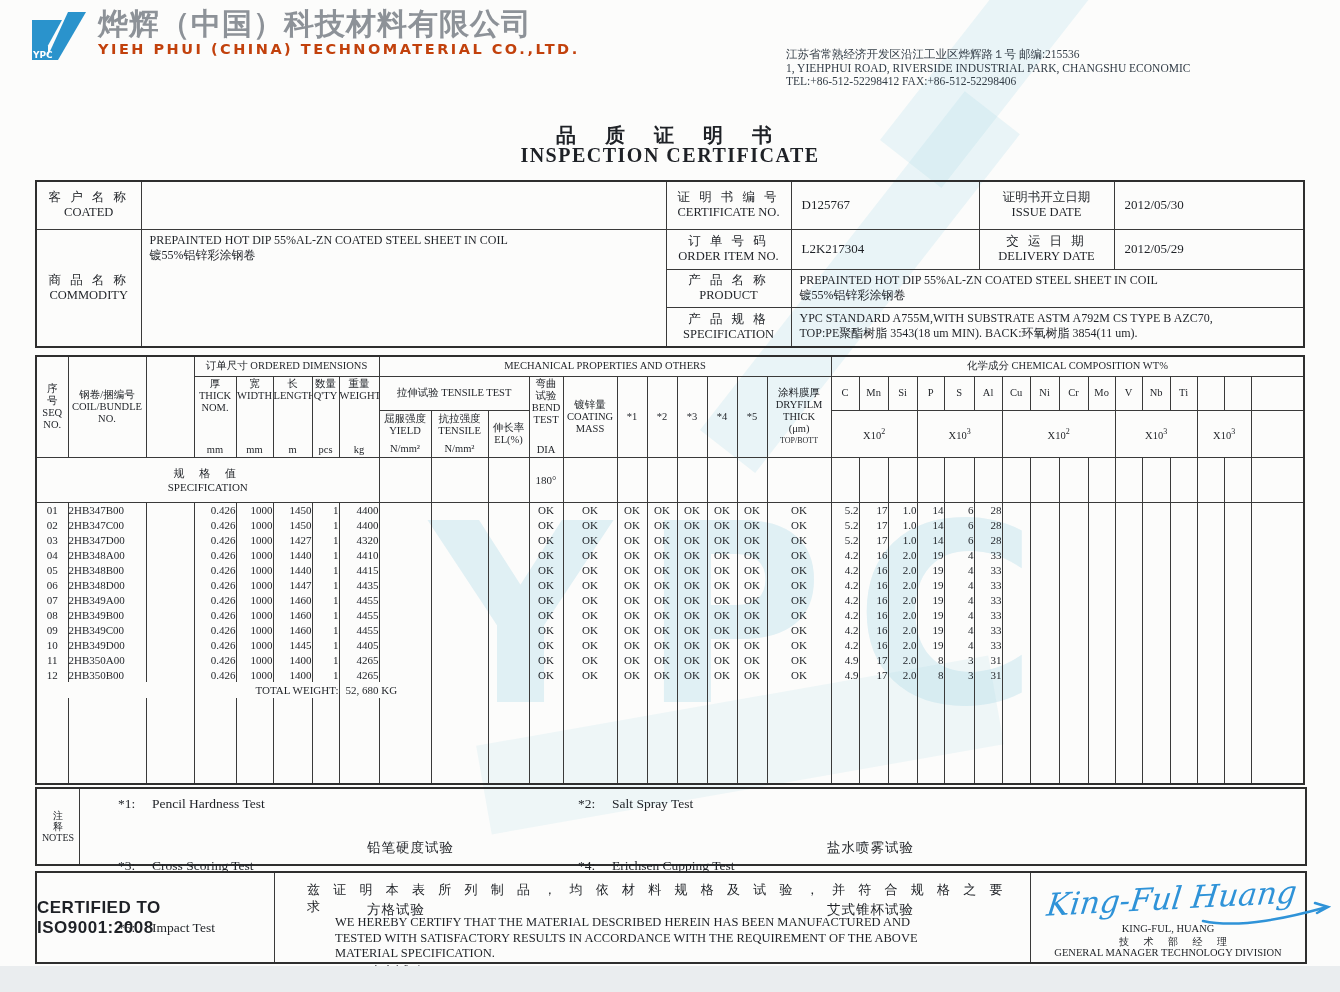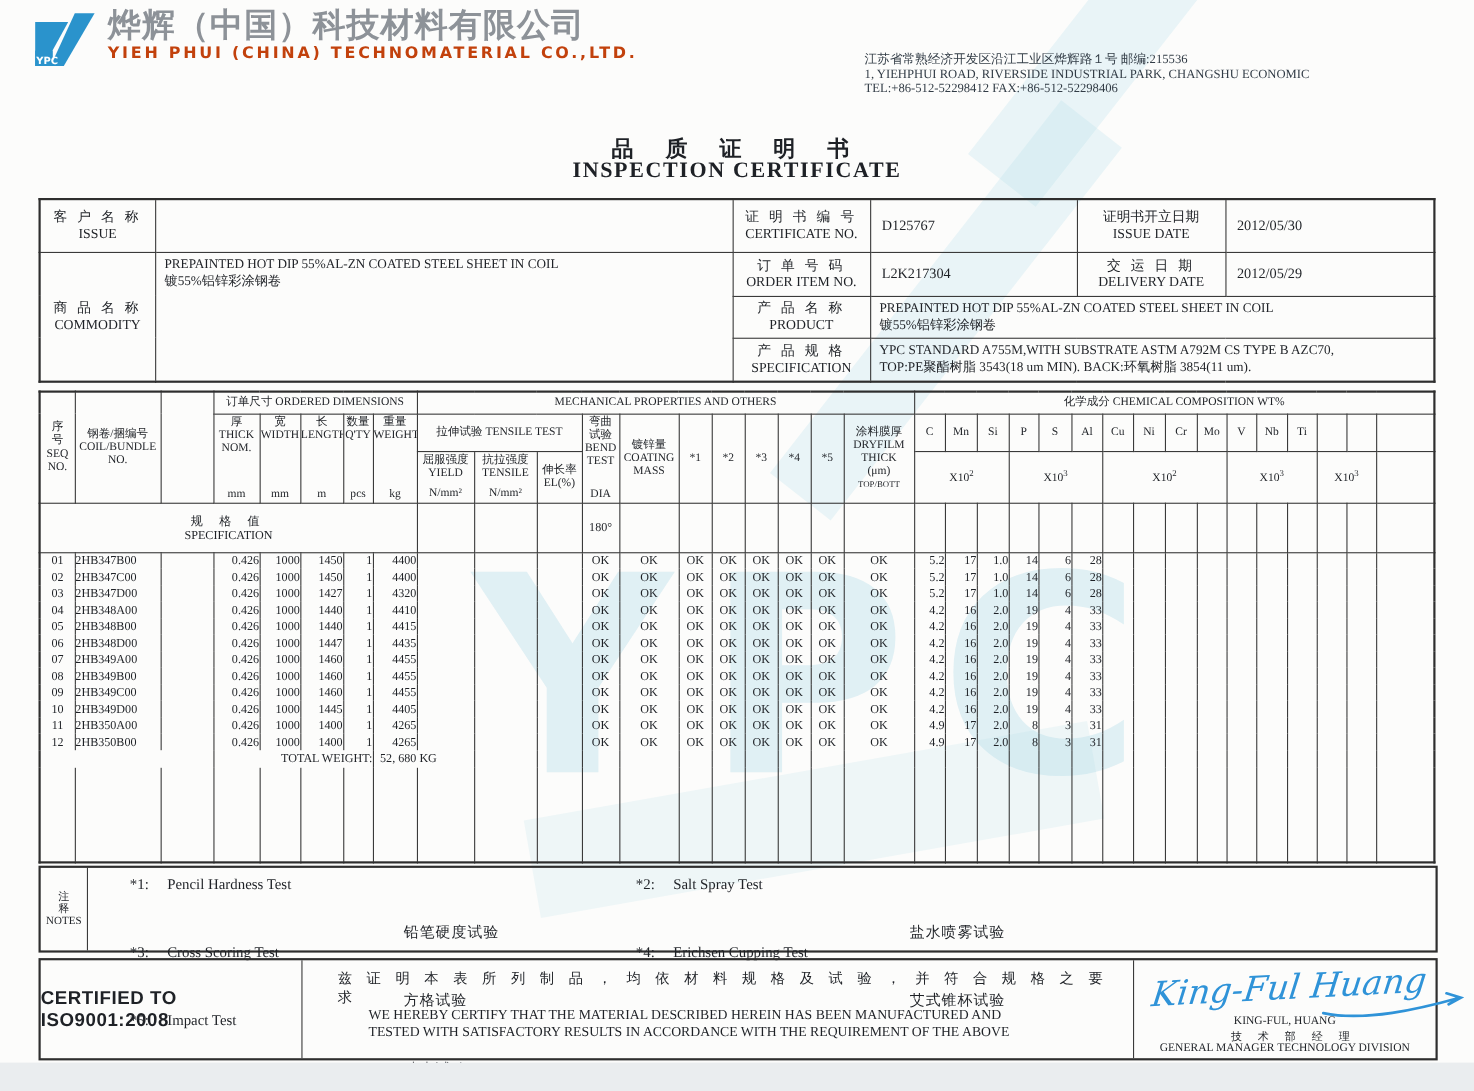--- a/index.html
+++ b/index.html
@@ -114,21 +114,21 @@
       <col style="width:525px">
       <col style="width:125px">
       <col style="width:188px">
       <col style="width:135px">
       <col style="width:190px">
     </colgroup>
   <tbody>
       <tr style="height:48px">
     <td class="lbl">
       <div class="zh">客 户 名 称</div>
-          <div>ISSUE</div>
+          <div>COATED</div>
     </td>
     <td class="val"></td>
     <td class="lbl">
       <div class="zh">证 明 书 编 号</div>
           <div>CERTIFICATE NO.</div>
     </td>
     <td class="val">D125767</td>
     <td class="lbl">
       <div>证明书开立日期</div>
           <div>ISSUE DATE</div>
@@ -946,20 +946,21 @@
       </div>
   </div>
 </div>
 
 <div class="abs certify">
   <div class="cert-iso">CERTIFIED TO ISO9001:2008</div>
   <div class="cert-stmt">
     <div class="stmt-zh">兹 证 明 本 表 所 列 制 品 ， 均 依 材 料 规 格 及 试 验 ， 并 符 合 规 格 之 要 求</div>
     <div class="stmt-en">WE HEREBY CERTIFY THAT THE MATERIAL  DESCRIBED  HEREIN  HAS  BEEN  MANUFACTURED  AND</div>
     <div class="stmt-en">TESTED WITH SATISFACTORY RESULTS IN ACCORDANCE WITH THE REQUIREMENT  OF  THE  ABOVE</div>
+    <div class="stmt-en">MATERIAL SPECIFICATION.</div>
   </div>
   <div class="cert-sign">
     <div class="sig-script">King-Ful Huang</div>
     <svg class="abs" style="left:170px;top:26px;" width="130" height="30" viewBox="0 0 130 30">
       <path d="M2 22 C 40 30, 90 18, 126 8 M114 4 L127 8 L116 14" stroke="#2f93d8" stroke-width="2.5" fill="none" stroke-linecap="round"></path>
     </svg>
     <div class="sig-name">KING-FUL, HUANG</div>
     <div class="sig-title-zh">技 术 部 经 理</div>
     <div class="sig-title-en">GENERAL MANAGER TECHNOLOGY DIVISION</div>
   </div>

